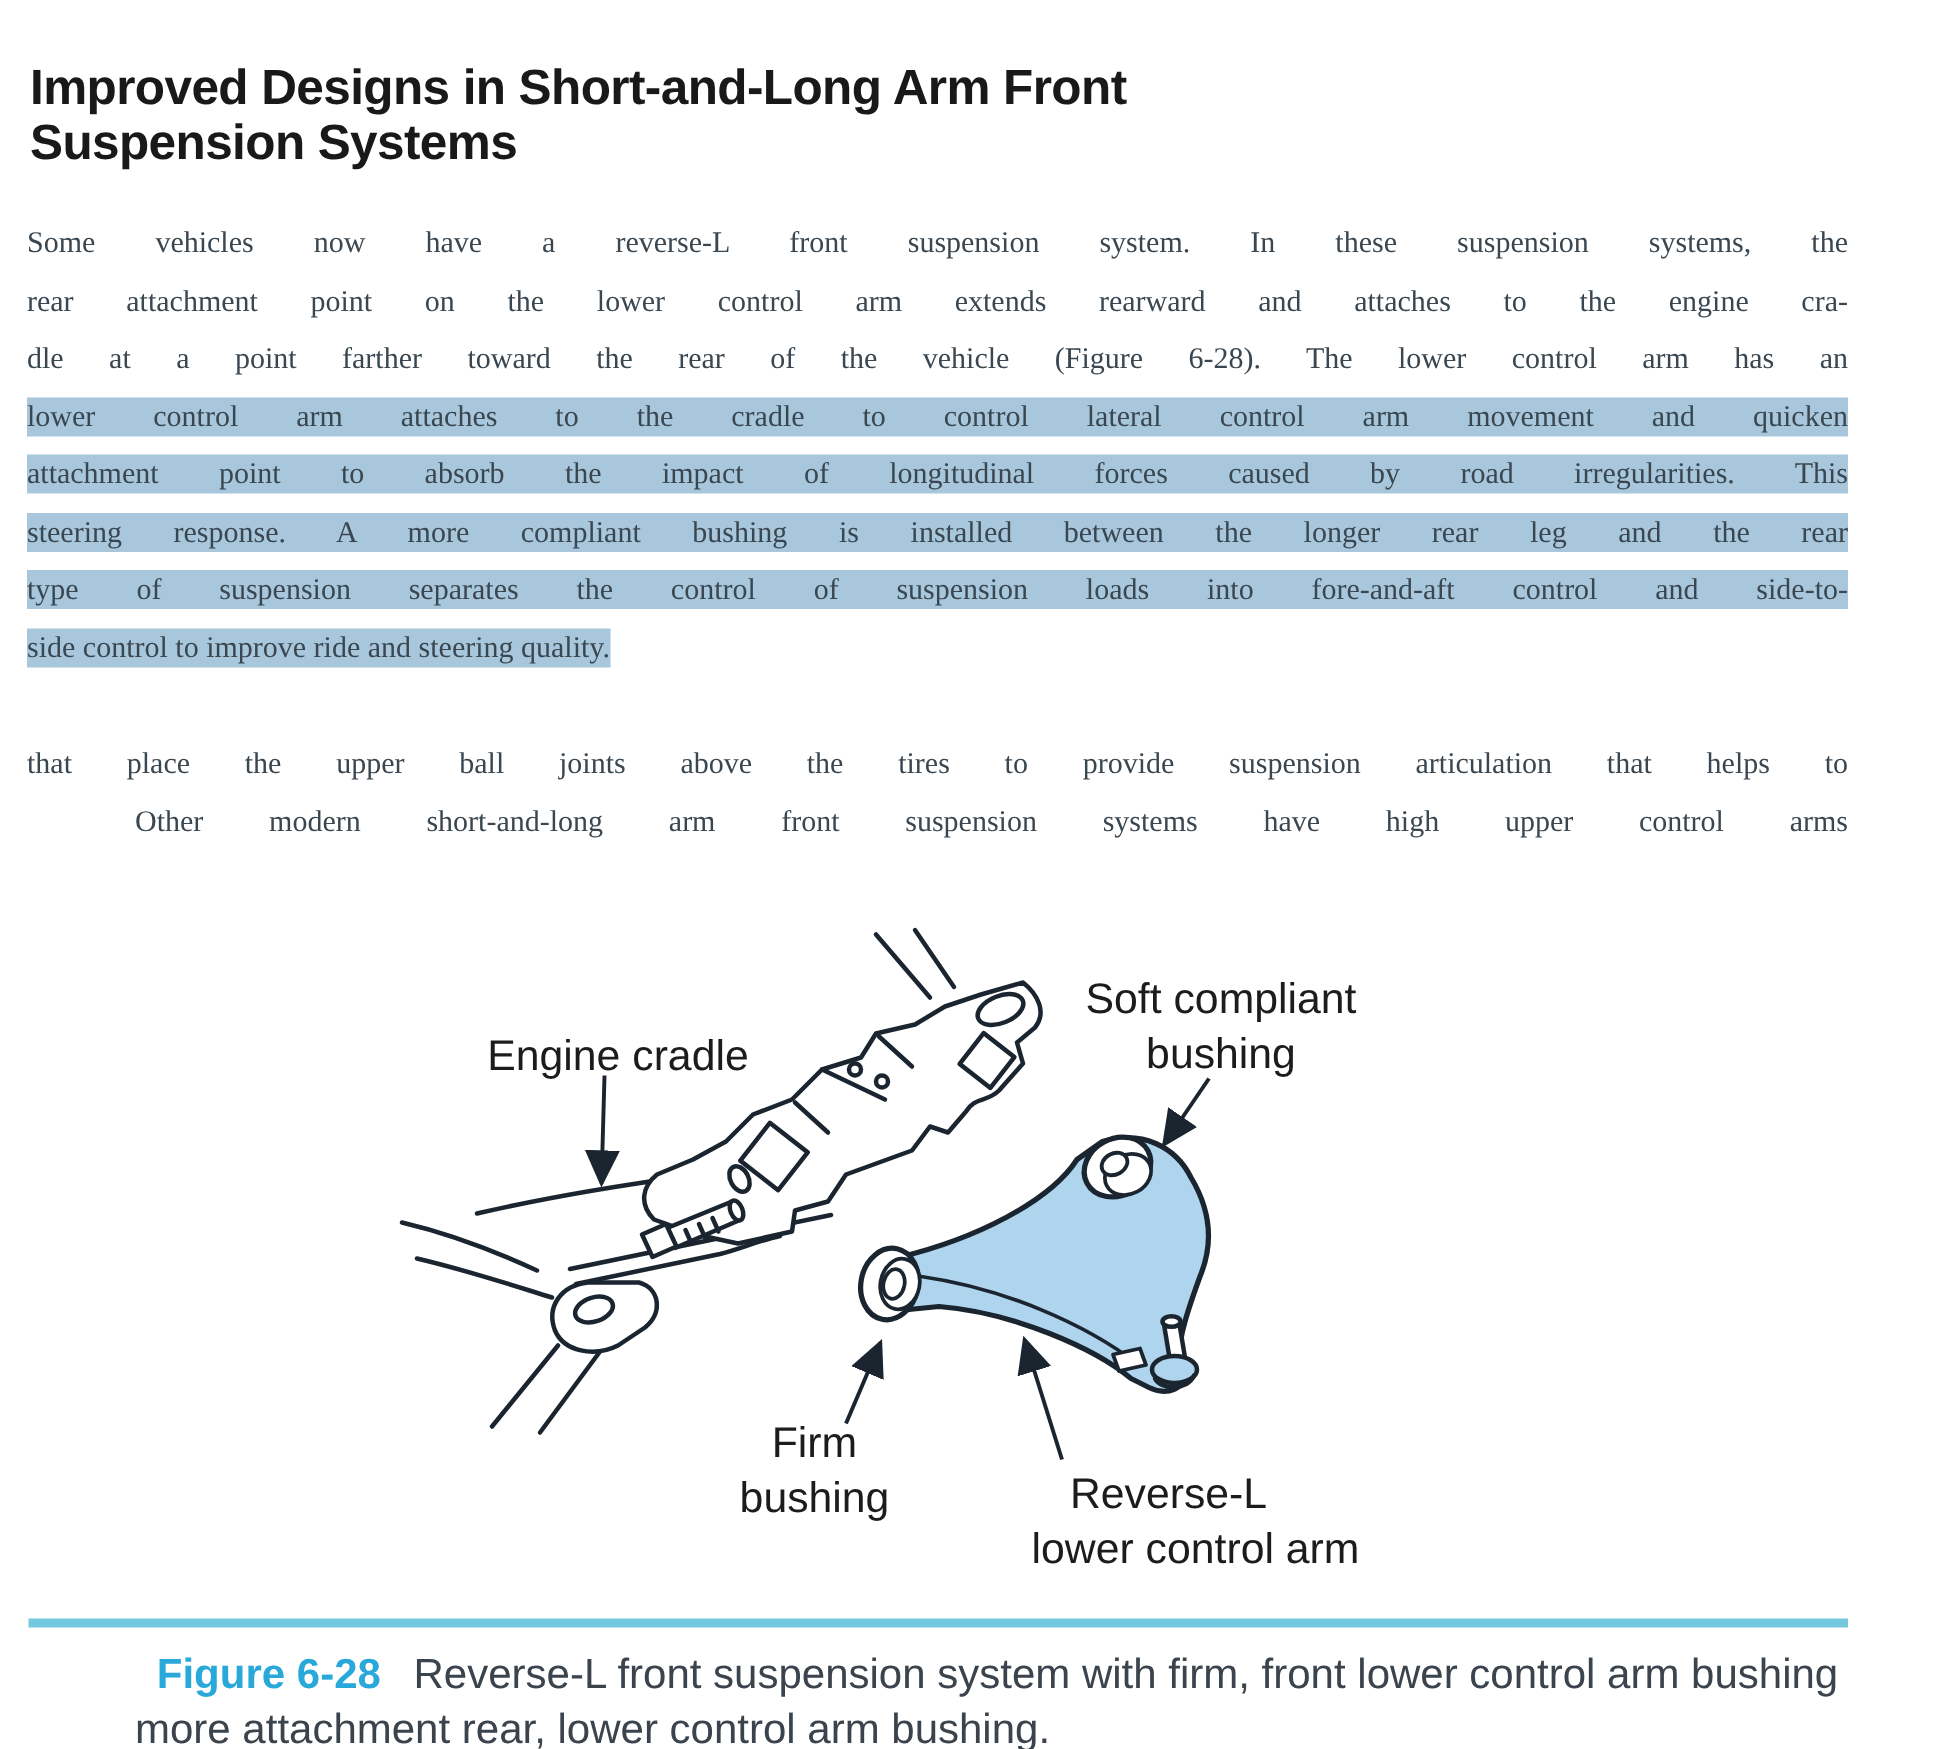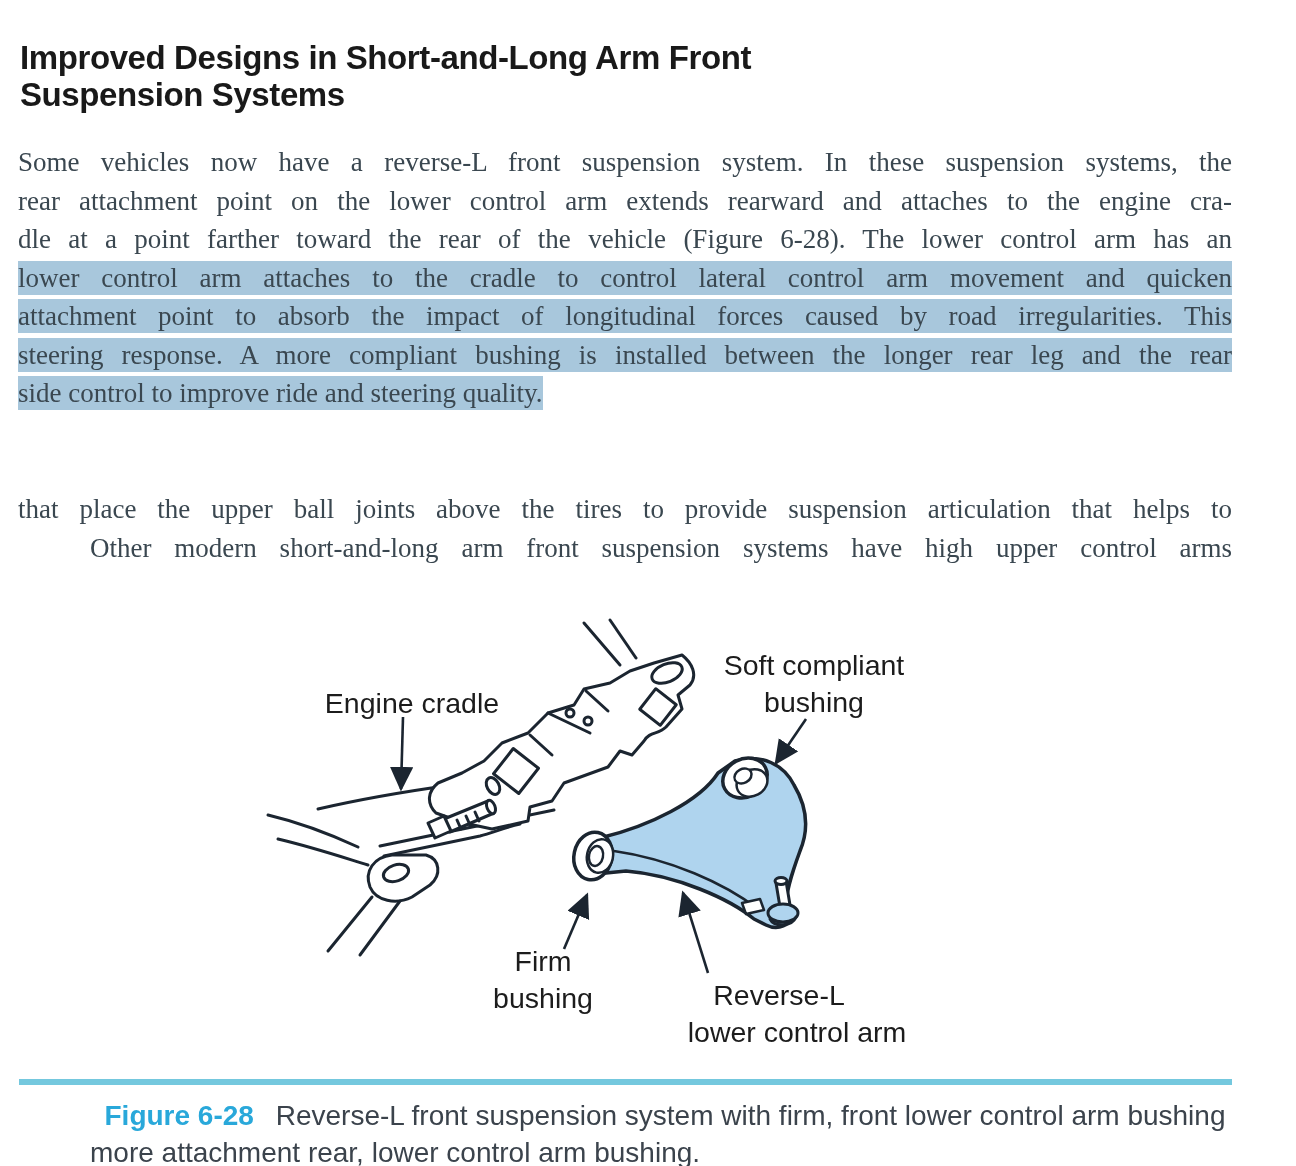--- a/index.html
+++ b/index.html
@@ -4,21 +4,21 @@
 <style>
   html,body{margin:0;padding:0;background:#ffffff;}
   #page{position:relative;width:1296px;height:1166px;background:#ffffff;overflow:hidden;
         font-family:"Liberation Serif", serif;margin-top:25px;}
   
   #heading{position:absolute;left:20px;top:14px;
            font-family:"Liberation Sans", sans-serif;font-weight:bold;
            font-size:33px;line-height:37px;letter-spacing:-0.4px;color:var(--heading_text);}
   
   .para{position:absolute;left:18px;width:1214px;color:var(--body_text);
-        font-size:27px;line-height:38.5px;}
+        font-size:20px;line-height:38.5px;}
   #para1{top:118px;}
   #para2{top:465px;}
   .line{height:38.5px;overflow:hidden;text-align:justify;text-align-last:justify;}
   .line.noj{text-align:center;text-align-last:left;}
   .seg-hl{background:var(--highlight);padding:2px 0;}
   .seg-fig{font-weight:bold;color:var(--figure_label);}
   
   #diagram{position:absolute;left:230px;top:588px;width:724px;height:472px;}
   #diagram text{font-family:"Liberation Sans", sans-serif;font-size:28.5px;fill:#1c1c1c;
                 text-anchor:middle;}
@@ -39,20 +39,21 @@
     <div>Suspension Systems</div>
   </div>
 
   <div id="para1" class="para">
       <div class="line"><span>Some vehicles now have a reverse-L front suspension system. In these suspension systems, the</span></div>
       <div class="line"><span>rear attachment point on the lower control arm extends rearward and attaches to the engine cra-</span></div>
       <div class="line"><span>dle at a point farther toward the rear of the vehicle (Figure 6-28). The lower control arm has an</span></div>
       <div class="line"><span class="seg-hl">lower control arm attaches to the cradle to control lateral control arm movement and quicken</span></div>
       <div class="line"><span class="seg-hl">attachment point to absorb the impact of longitudinal forces caused by road irregularities. This</span></div>
       <div class="line"><span class="seg-hl">steering response. A more compliant bushing is installed between the longer rear leg and the rear</span></div>
+      <div class="line"><span class="seg-hl">type of suspension separates the control of suspension loads into fore-and-aft control and side-to-</span></div>
       <div class="line noj"><span class="seg-hl">side control to improve ride and steering quality.</span></div>
     </div>
   <div id="para2" class="para">
       <div class="line"><span>that place the upper ball joints above the tires to provide suspension articulation that helps to</span></div>
       <div class="line" style="padding-left: 72px;"><span>Other modern short-and-long arm front suspension systems have high upper control arms</span></div>
     </div>
 
   <svg id="diagram" viewBox="0 0 724 472" xmlns="http://www.w3.org/2000/svg">
     <defs>
       <marker id="ah" markerWidth="11" markerHeight="10" refX="8.5" refY="4.5" orient="auto">

